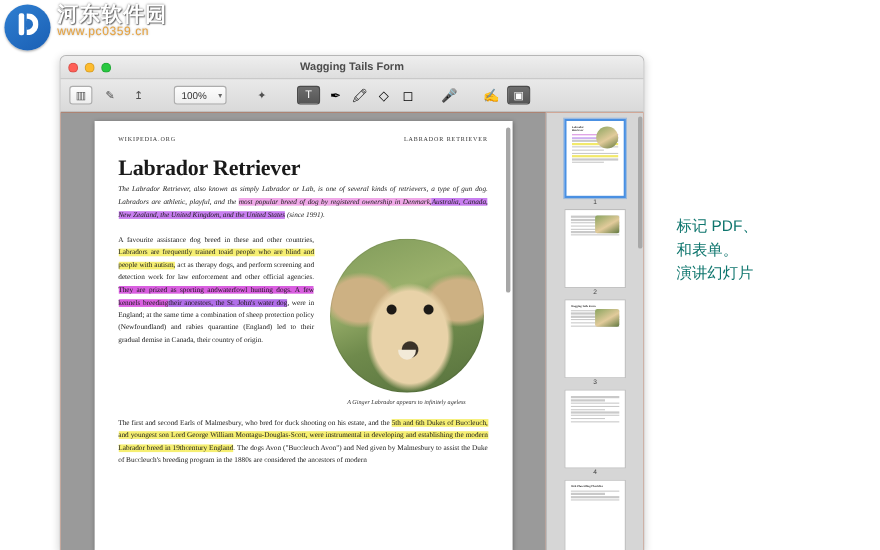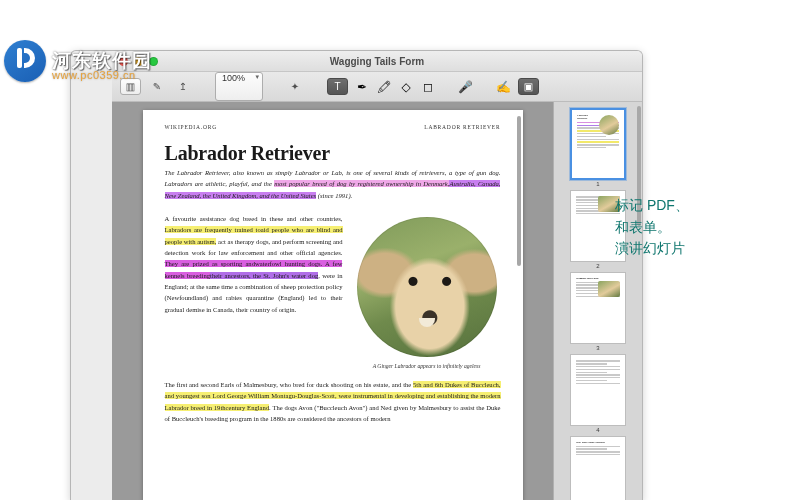--- a/index.html
+++ b/index.html
@@ -18,23 +18,22 @@
     height: 500px;
     background: #ffffff;
   }
 
   
   .watermark {
     position: absolute;
     left: 4px;
     top: 4px;
     display: flex;
-    align-items: flex-end;
+    align-items: flex-start;
     z-index: 60;
-    margin-top: 36px;
   }
   .wm-badge {
     width: 42px;
     height: 42px;
     border-radius: 50%;
     background: linear-gradient(145deg, #2f7fd1, #1a5fb4);
     position: relative;
     box-shadow: 0 1px 2px rgba(0,0,0,.3);
   }
   .wm-badge::before {
@@ -69,33 +68,32 @@
   .wm-sub {
     font-size: 11px;
     color: #e8a33d;
     text-shadow: 0 0 2px rgba(0,0,0,.35);
     letter-spacing: .5px;
   }
 
   
   .window {
     position: absolute;
-    left: 70px;
+    left: 54px;
     top: 50px;
     width: 530px;
     height: 450px;
     background: #ececec;
     border: 1px solid #b6b6b6;
     border-bottom: none;
     border-radius: 6px 6px 0 0;
     box-shadow: 0 2px 8px rgba(0,0,0,.18);
     overflow: hidden;
     display: flex;
     flex-direction: column;
-    padding-left: 41px;
   }
 
   .titlebar {
     height: 20px;
     background: linear-gradient(#eeeeee, #dedede);
     border-bottom: 1px solid #c6c6c6;
     display: flex;
     align-items: center;
     position: relative;
     flex: none;
@@ -151,27 +149,27 @@
     background: none;
     width: 20px;
   }
   .tb-btn.dark {
     background: linear-gradient(#6e6e6e, #555555);
     border-color: #4a4a4a;
     color: #ffffff;
   }
   .tb-sep { width: 10px; }
   .zoom-box {
-    height: 29px;
+    height: 17px;
     min-width: 48px;
     border: 1px solid #adadad;
     border-radius: 3px;
     background: linear-gradient(#fdfdfd, #eeeeee);
     display: flex;
-    align-items: flex-start;
+    align-items: center;
     justify-content: space-between;
     padding: 0 3px 0 6px;
     font-size: 9px;
     color: #333;
     box-sizing: border-box;
   }
   .caret { font-size: 7px; color: #666; margin-left: 3px; }
 
   .pen-sw {
     width: 16px; height: 16px;

